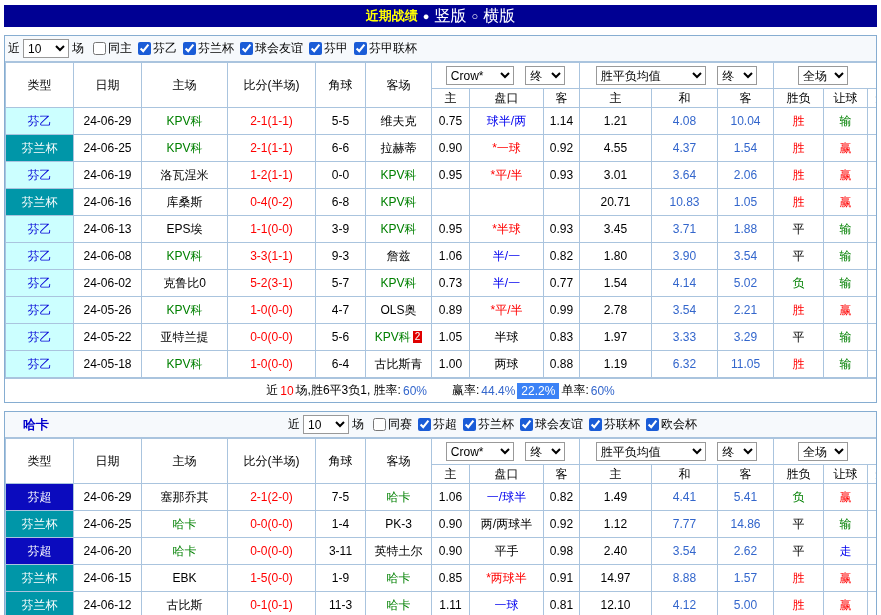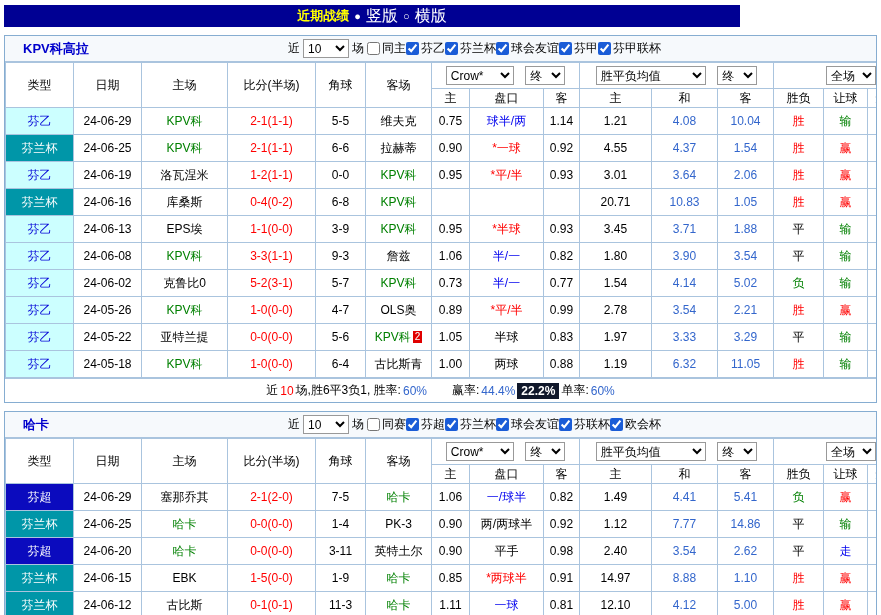--- a/index.html
+++ b/index.html
@@ -5,21 +5,21 @@
   * { box-sizing: border-box; margin: 0; padding: 0; }
   html, body { overflow: hidden; }
   body {
     width: 881px; height: 615px;
     background: #fff;
     font-family: "Liberation Sans", "DejaVu Sans", sans-serif;
     font-size: 12px; color: #000;
     padding: 5px 4px 0 4px;
   }
   .titlebar {
-    width: 736px; height: 22px;
+    width: 873px; height: 22px;
     background: #000093;
     display: flex; align-items: center; justify-content: center; gap: 5px;
   }
   .titlebar .title { color: #ffff00; font-weight: bold; font-size: 13px; }
   .titlebar .radio { color: #fff; font-size: 11px; cursor: pointer; }
   .titlebar .radio-label { color: #fff; font-size: 16px; cursor: pointer; }
 
   .section {
     margin-top: 8px;
     width: 873px;
@@ -29,29 +29,29 @@
   }
   .team-header {
     height: 26px;
     display: flex; align-items: center;
     background: #f6f9fc;
     border-bottom: 1px solid #aac4de;
   }
   .team-name { color: #0000cc; font-weight: bold; font-size: 13px; margin-left: 18px; width: 262px; }
   .filters { display: flex; align-items: center; }
   .filters .flabel { margin: 0 3px; }
-  .filters label { display: flex; align-items: center; cursor: pointer; }
+  .filters label { display: flex; align-items: center; margin-left: 6px; cursor: pointer; }
   .filters input[type=checkbox] { width: 13px; height: 13px; accent-color: #1a5cd7; margin-right: 2px; }
 
   select { font-size: 12px; height: 19px; font-family: inherit; border: 1px solid #999; background: #fff; }
   .sel-count { width: 46px; }
   .sel-company { width: 68px; }
   .sel-final { width: 40px; margin-left: 8px; }
   .sel-wdl { width: 110px; }
-  .sel-scope { width: 50px; margin-left: 52px; }
+  .sel-scope { width: 50px; margin-left: 24px; }
 
   table { border-collapse: collapse; table-layout: fixed; width: 902px; }
   th, td { border: 1px solid #aac4de; text-align: center; overflow: hidden; white-space: nowrap; }
   thead th { font-weight: normal; background: #fff; }
   thead tr.h1 th { height: 26px; }
   thead tr.h2 th { height: 19px; }
   tbody td { height: 27px; background: #fff; }
   .sel-cell { text-align: center; }
   .sel-cell.rightish { text-align: left; }
 
@@ -82,36 +82,35 @@
   .summary {
     height: 24px;
     display: flex; align-items: center; justify-content: center;
     border-top: 1px solid #aac4de;
     background: #fff;
   }
   .summary span { margin: 0 1px; }
   .summary .sp { margin-left: 24px; }
   .s-red { color: #ff0000; }
   .s-blue { color: #3366cc; text-align: center; }
-  .badge-green { background: #0f172a; color: #fff; padding: 1px 4px; margin: 0 4px; font-weight: bold; }
+  .badge-green { background: #3b82f6; color: #fff; padding: 1px 4px; margin: 0 4px; }
 </style>
 </head>
 <body>
 
 <div class="titlebar">
   <span class="title">近期战绩</span>
   <span class="radio">●</span>
   <span class="radio-label">竖版</span>
   <span class="radio">○</span>
   <span class="radio-label">横版</span>
 </div>
 
 <div class="section">
   <div class="team-header">
-    <span class="team-name">KPV科高拉</span>
     <div class="filters">
       <span class="flabel">近</span>
       <select class="sel-count">
         <option>10</option>
       </select>
       <span class="flabel">场</span>
       <label>
         <input type="checkbox" style="">
         <span>同主</span>
       </label>
@@ -518,21 +517,21 @@
           <td>24-06-15</td>
           <td class="team">EBK</td>
           <td class="score">1-5(0-0)</td>
           <td>1-9</td>
           <td class="team focus">哈卡</td>
           <td>0.85</td>
           <td class="hd-red">*两球半</td>
           <td>0.91</td>
           <td>14.97</td>
           <td class="oblue">8.88</td>
-          <td class="oblue">1.10</td>
+          <td class="oblue">1.57</td>
           <td class="res-red">胜</td>
           <td class="res-red">赢</td>
           <td></td>
         </tr>
         <tr>
           <td class="type-cell t">芬兰杯</td>
           <td>24-06-12</td>
           <td class="team">古比斯</td>
           <td class="score">0-1(0-1)</td>
           <td>11-3</td>

